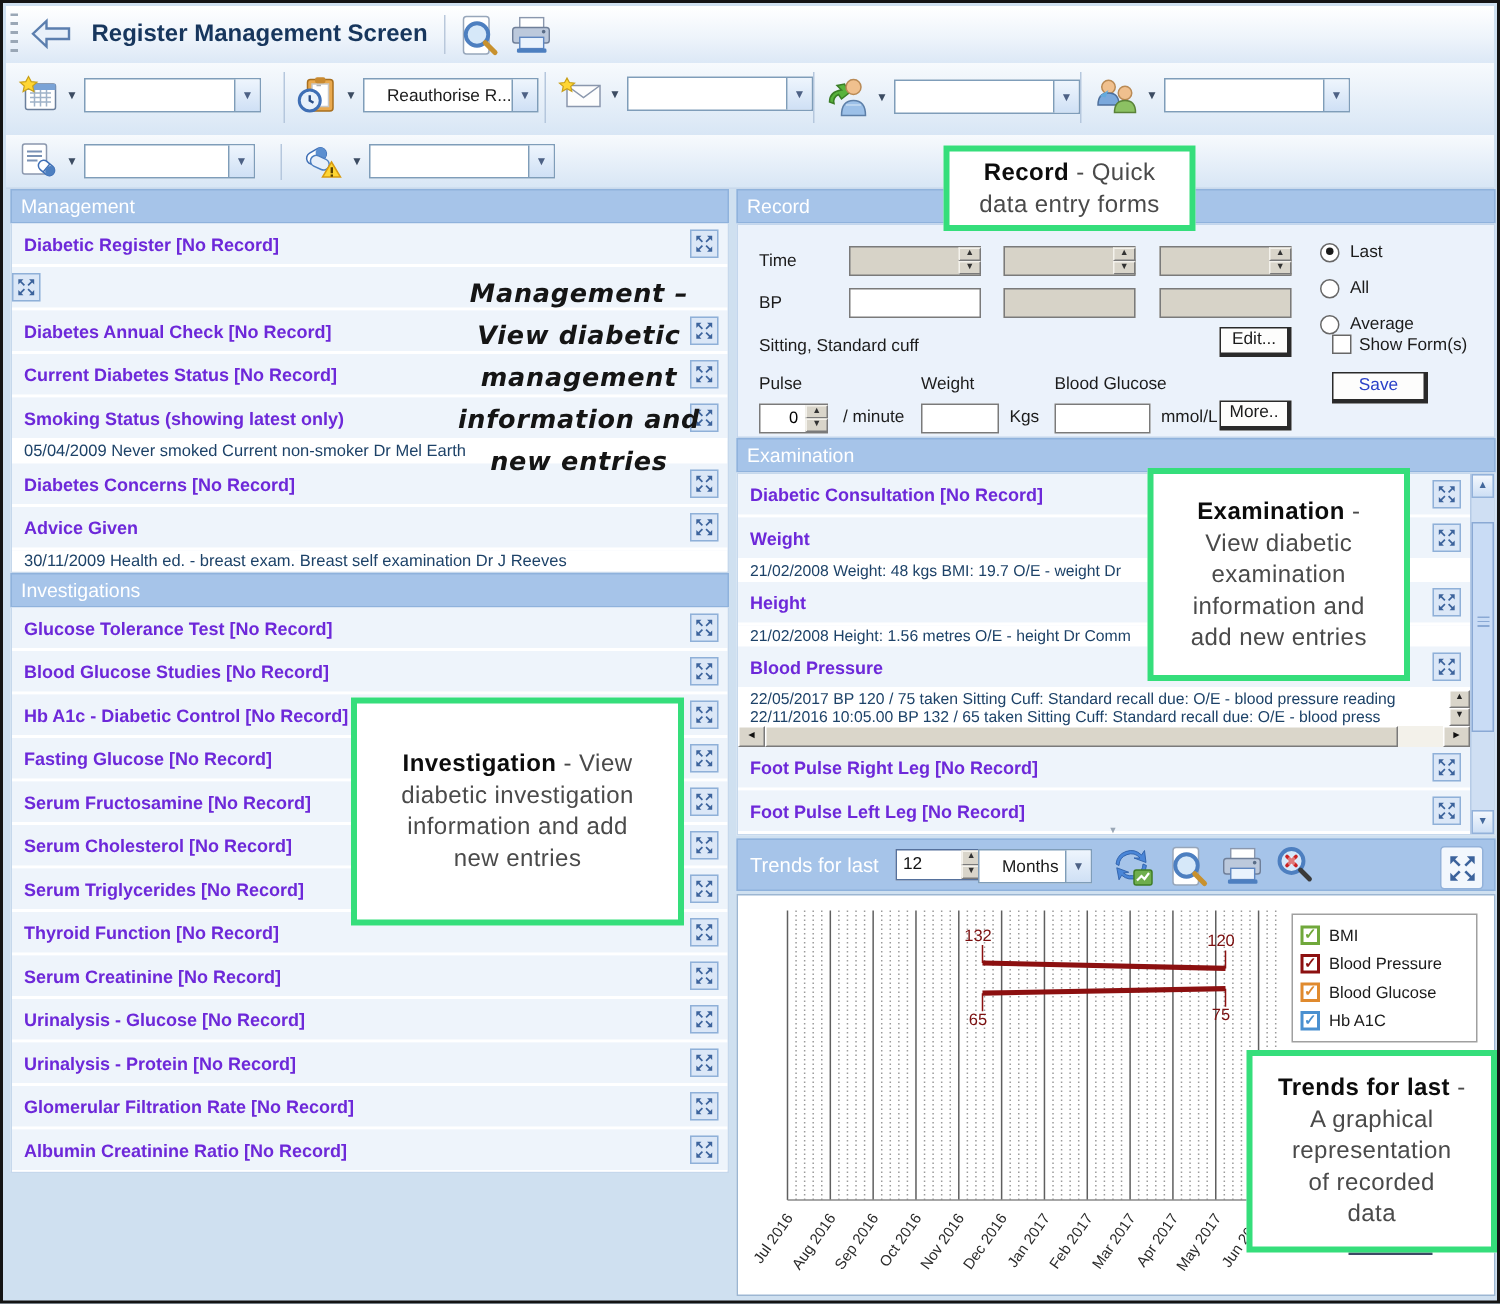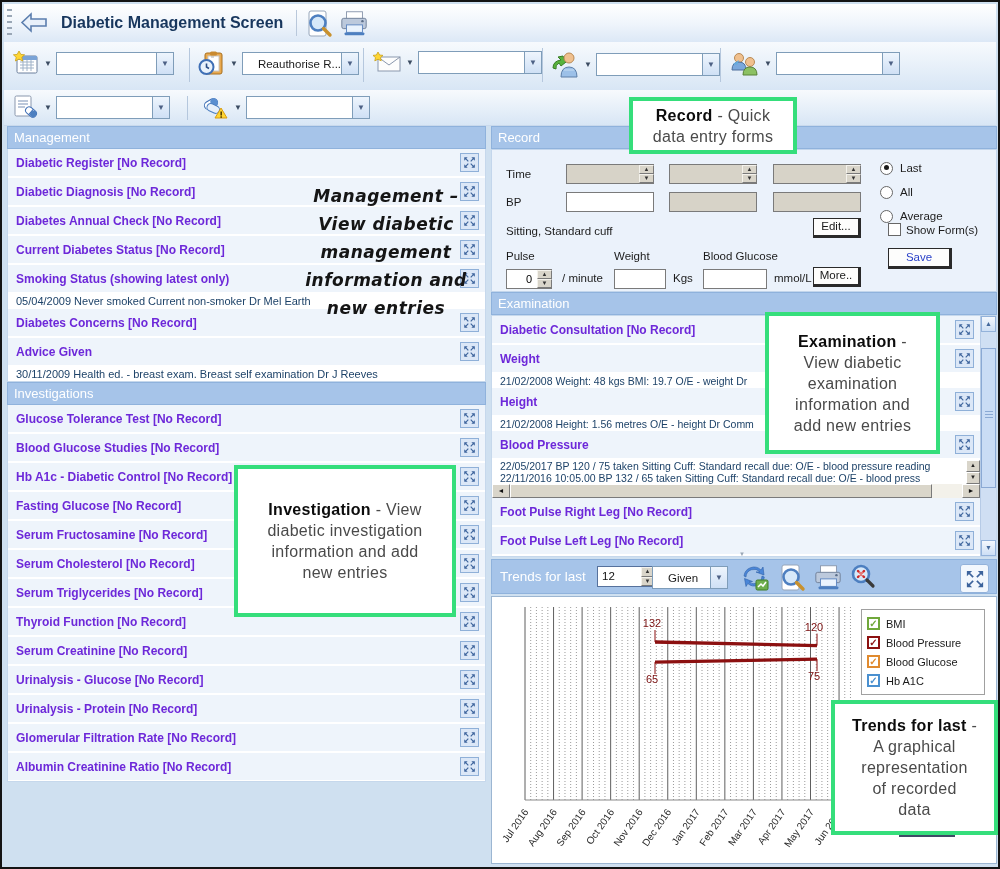--- a/index.html
+++ b/index.html
@@ -116,21 +116,21 @@
 
 <div class="frame">
 
   <div class="titlebar">
     <div class="grip"></div>
     <span class="ico" style="position:absolute;left:16px;top:8px;">
       <svg width="28" height="21" viewBox="0 0 28 21">
           <path d="M11 2 L11 7 L26 7 L26 14 L11 14 L11 19 L2 10.5 Z" fill="#e8f0fa" stroke="#5b7eae" stroke-width="1.6"></path>
         </svg>
     </span>
-    <span class="title-text">Diabetic Management Screen</span>
+    <span class="title-text">Register Management Screen</span>
     <div class="tb-sep" style="left:292px;"></div>
     <span class="ico tb-ico" style="left:300px;">
         <svg width="30" height="30" viewBox="0 0 30 30">
           <rect x="5" y="2" width="17" height="25" rx="2" fill="#fff" stroke="#97a6ba"></rect>
           <circle cx="14" cy="14" r="7.5" fill="#d6e8f9" stroke="#4d7fc0" stroke-width="2.6"></circle>
           <line x1="19.5" y1="19.5" x2="26" y2="26" stroke="#c8912e" stroke-width="3.4" stroke-linecap="round"></line>
         </svg>
       </span>
     <span class="ico tb-ico" style="left:335px;">
         <svg width="30" height="28" viewBox="0 0 32 28">
@@ -285,21 +285,20 @@
             <g fill="#3c639c">
               <path d="M1.5 1.5 h4.2 l-4.2 4.2z"></path>
               <path d="M14.5 1.5 v4.2 l-4.2 -4.2z"></path>
               <path d="M1.5 14.5 v-4.2 l4.2 4.2z"></path>
               <path d="M14.5 14.5 h-4.2 l4.2 -4.2z"></path>
             </g>
           </svg>
         </span>
       </div>
       <div class="item-row">
-        <span class="item-label">Diabetic Diagnosis [No Record]</span>
         <span class="expand-btn">
           <svg width="13" height="13" viewBox="0 0 16 16">
             <g stroke="#3c639c" stroke-width="1.4" fill="none">
               <path d="M6.5 6.5 L3 3"></path>
               <path d="M9.5 6.5 L13 3"></path>
               <path d="M6.5 9.5 L3 13"></path>
               <path d="M9.5 9.5 L13 13"></path>
             </g>
             <g fill="#3c639c">
               <path d="M1.5 1.5 h4.2 l-4.2 4.2z"></path>
@@ -861,21 +860,21 @@
   <div class="trends-bar">
     <span class="trends-title">Trends for last</span>
     <div class="t-spin">
       <span class="val">12</span>
       <span class="spincol">
           <span class="sbtn">▲</span>
           <span class="sbtn">▼</span>
         </span>
     </div>
     <div class="combo t-combo">
-      <span class="cval">Given</span>
+      <span class="cval">Months</span>
       <span class="cbtn">▼</span>
     </div>
     <span class="ico t-ico" style="left:248px;">
         <svg width="29" height="29" viewBox="0 0 29 29">
           <path d="M6 14 a8 8 0 0 1 14 -5 l-4 0 8 3 -1 -8 -2 3 a10 10 0 0 0 -17 6z" fill="#4a86d8" stroke="#2d5fa8" stroke-width=".6"></path>
           <path d="M22 13 a8 8 0 0 1 -13 6 l3.5 -.5 -8 -3 1.5 8 1.8 -3 a10 10 0 0 0 16.5 -6.5z" fill="#4a86d8" stroke="#2d5fa8" stroke-width=".6"></path>
           <rect x="16" y="17" width="12" height="10" rx="1.5" fill="#6fae4e" stroke="#3f7d26"></rect>
           <path d="M18 24 l3 -3 2 2 3 -4" stroke="#fff" stroke-width="1.5" fill="none"></path>
         </svg>
       </span>

